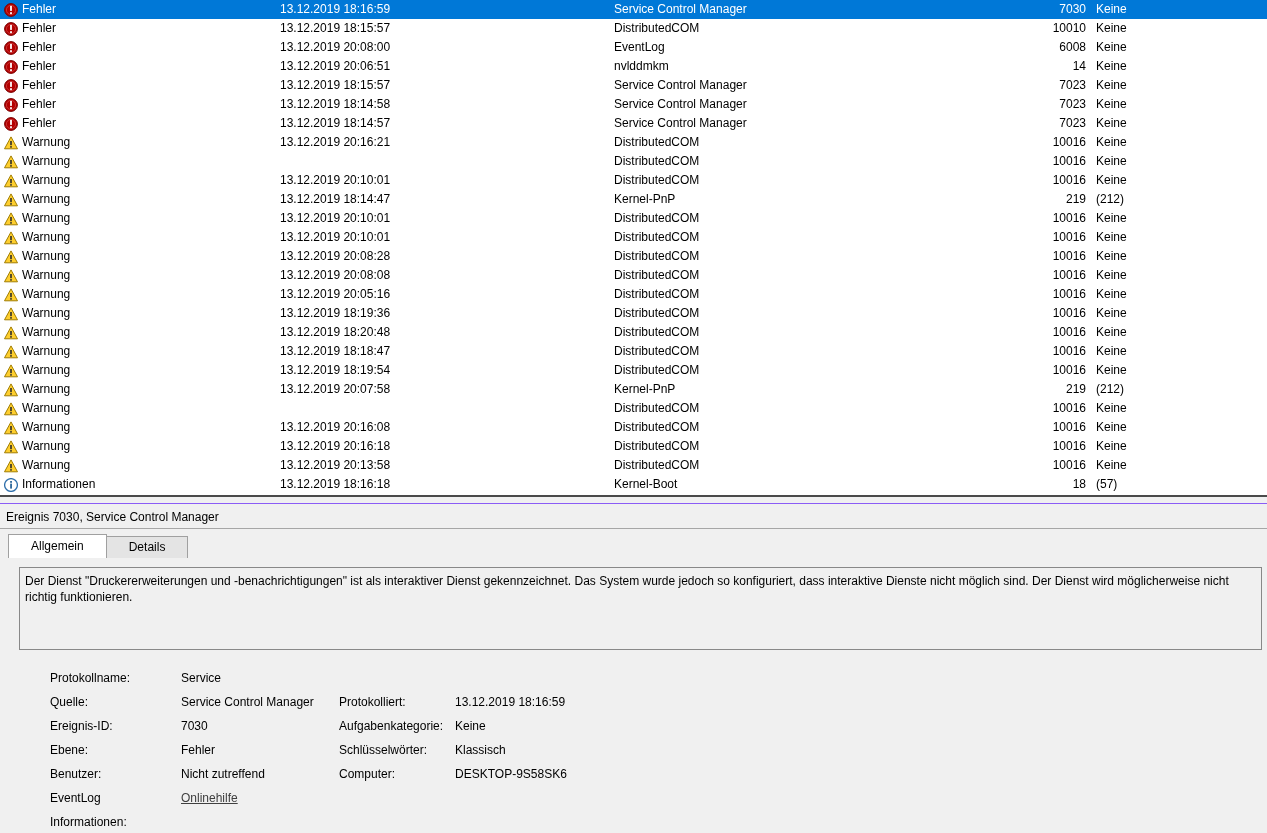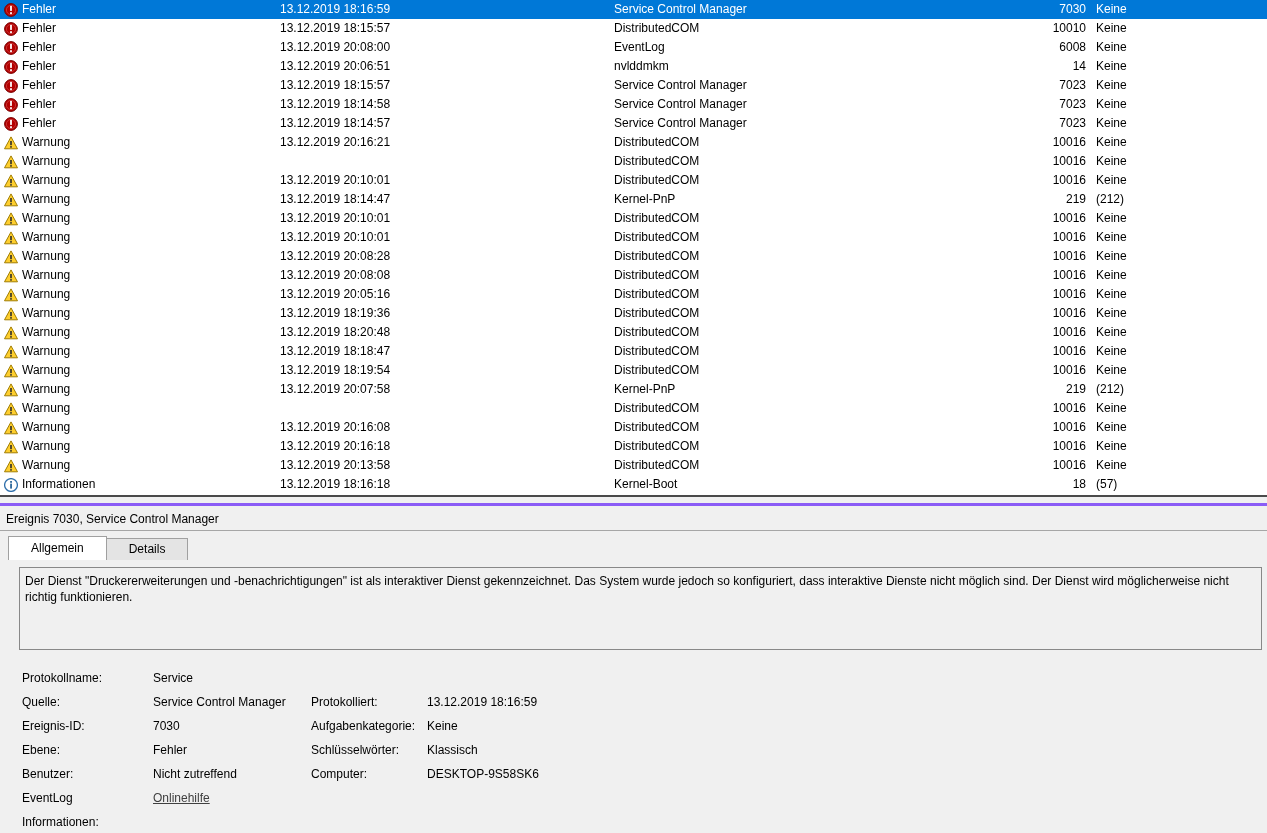--- a/index.html
+++ b/index.html
@@ -82,21 +82,21 @@
   }
 
   
   #detail-pane {
     position: absolute;
     left: 0;
     top: 503px;
     width: 1267px;
     height: 330px;
     background: #f0f0f0;
-    border-top: 3px solid #8b5cf6;
+    border-top: 1px solid #8b5cf6;
     box-sizing: border-box;
   }
   #detail-title {
     position: absolute;
     left: 6px;
     top: 5px;
     height: 17px;
     line-height: 17px;
     font-size: 12px;
     color: #000;
@@ -158,20 +158,21 @@
     line-height: 16px;
     color: #000;
   }
 
   
   #prop-grid {
     position: absolute;
     left: 0;
     top: 666px;
     width: 1167px;
+    padding-left: 28px;
   }
   .prop-row {
     position: relative;
     height: 24px;
     line-height: 24px;
   }
   .p-label1 { position: absolute; left: 22px;  width: 130px; }
   .p-value1 { position: absolute; left: 153px; width: 160px; }
   .p-label2 { position: absolute; left: 311px; width: 120px; }
   .p-value2 { position: absolute; left: 427px; width: 260px; }

